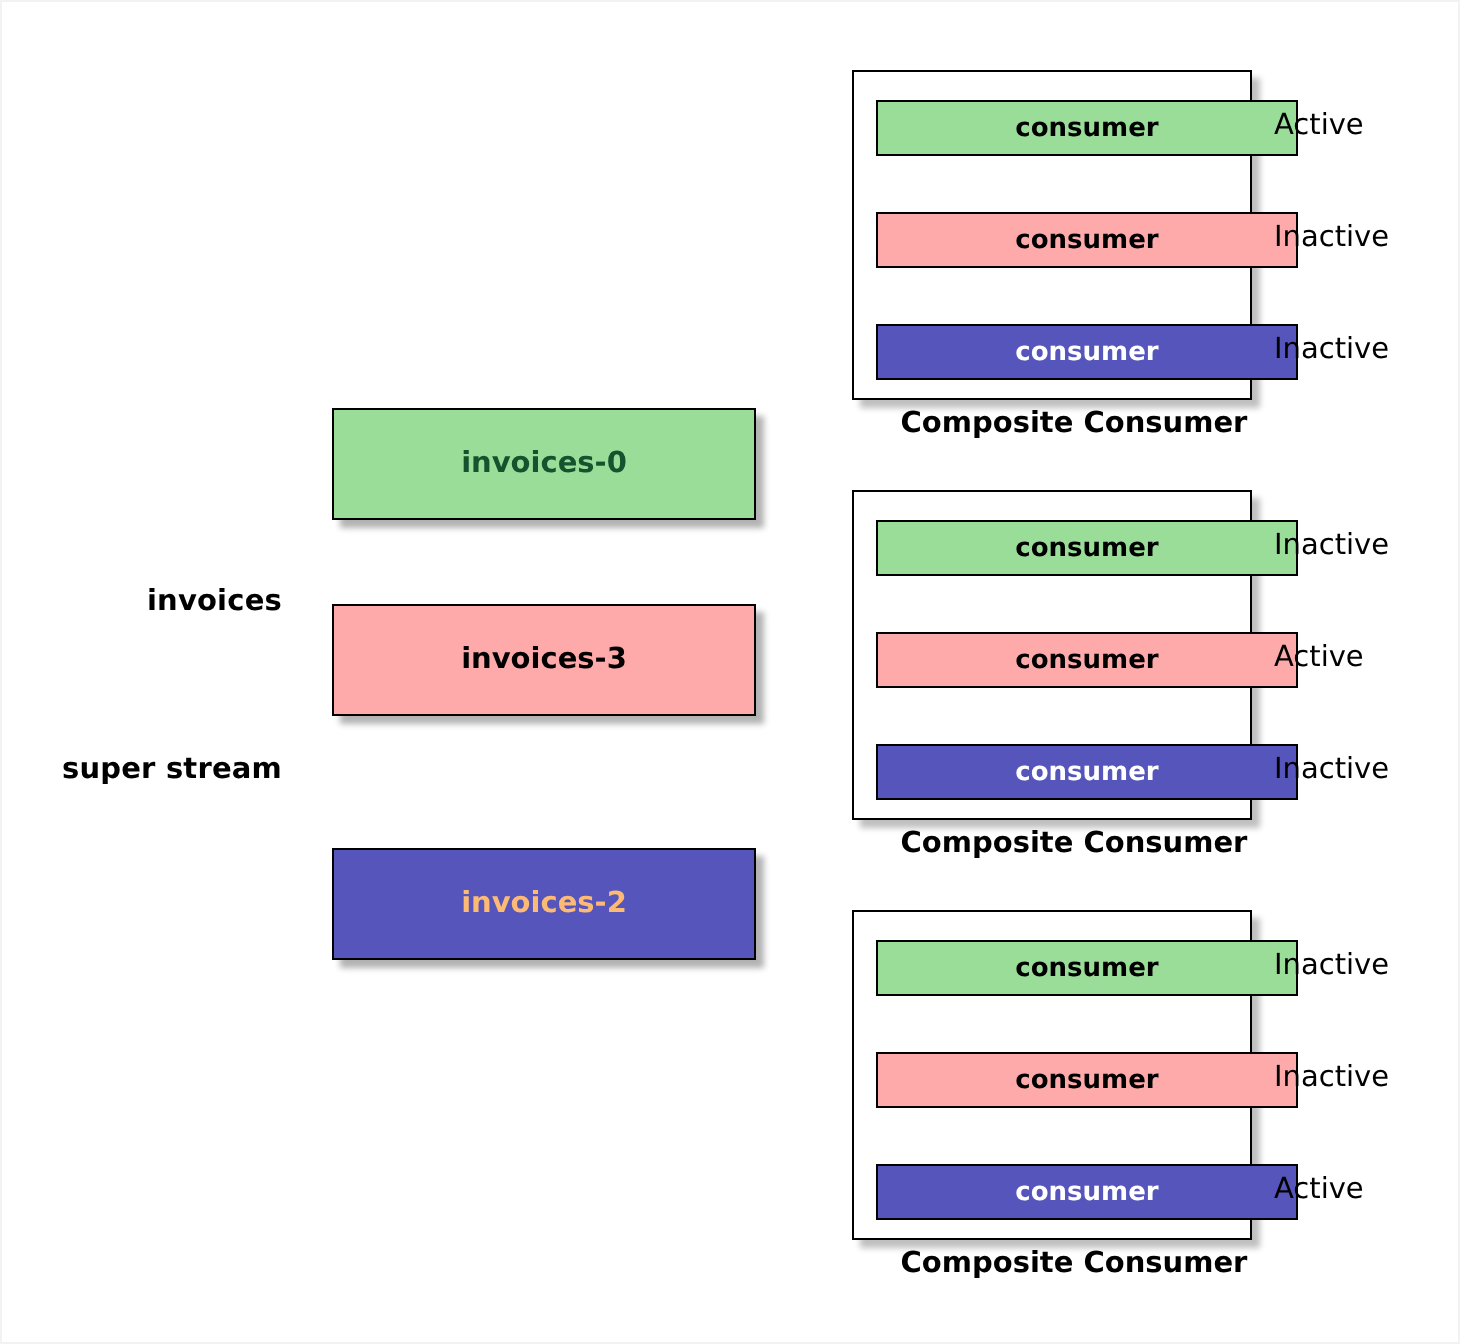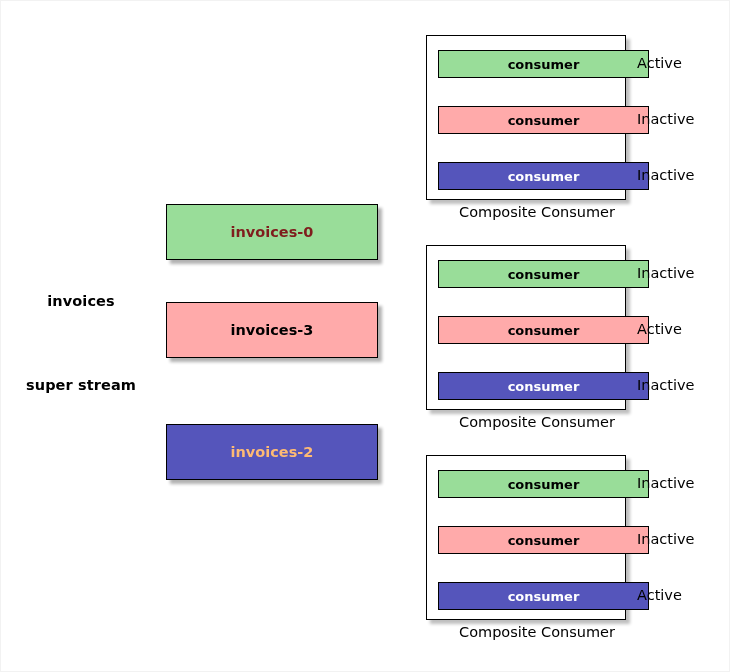--- a/index.html
+++ b/index.html
@@ -21,40 +21,40 @@
     overflow: hidden;
   }
 
   
   .side-label {
     position: absolute;
     font-size: 14.5px;
     font-weight: bold;
     color: #000000;
     white-space: nowrap;
-    text-align: center;
+    text-align: right;
     letter-spacing: 0.1px;
   }
 
   
   .stream-box {
     position: absolute;
     left: 165px;
     width: 212px;
     height: 56px;
     border: 1.6px solid #000000;
     box-sizing: border-box;
     display: flex;
     align-items: center;
     justify-content: center;
     font-size: 14.5px;
     font-weight: bold;
     box-shadow: 4px 4px 3px rgba(0,0,0,0.30);
   }
-  .stream-0 { top: 203px; background: #99dd99; color: #7f1d1d; }
+  .stream-0 { top: 203px; background: #99dd99; color: #14532d; }
   .stream-1 { top: 301px; background: #ffaaaa; color: #000000; }
   .stream-2 { top: 399px; background: #5555bb; color: #fdba74; margin-top: 24px; }
 
   
   .composite-group {
     position: absolute;
     left: 425px;
   }
   .composite-box {
     position: relative;
@@ -107,21 +107,21 @@
   .status-label.r1 { top: 70px; }
   .status-label.r2 { top: 126px; }
 
   .composite-caption {
     position: absolute;
     left: 6px;
     top: 169px;
     width: 210px;
     text-align: center;
     font-size: 14.5px;
-    font-weight: normal;
+    font-weight: bold;
     color: #000000;
     white-space: nowrap;
   }
 
   .group-1 { top: 34px; }
   .group-2 { top: 244px; }
   .group-3 { top: 454px; }
 </style>
 </head>
 <body>

